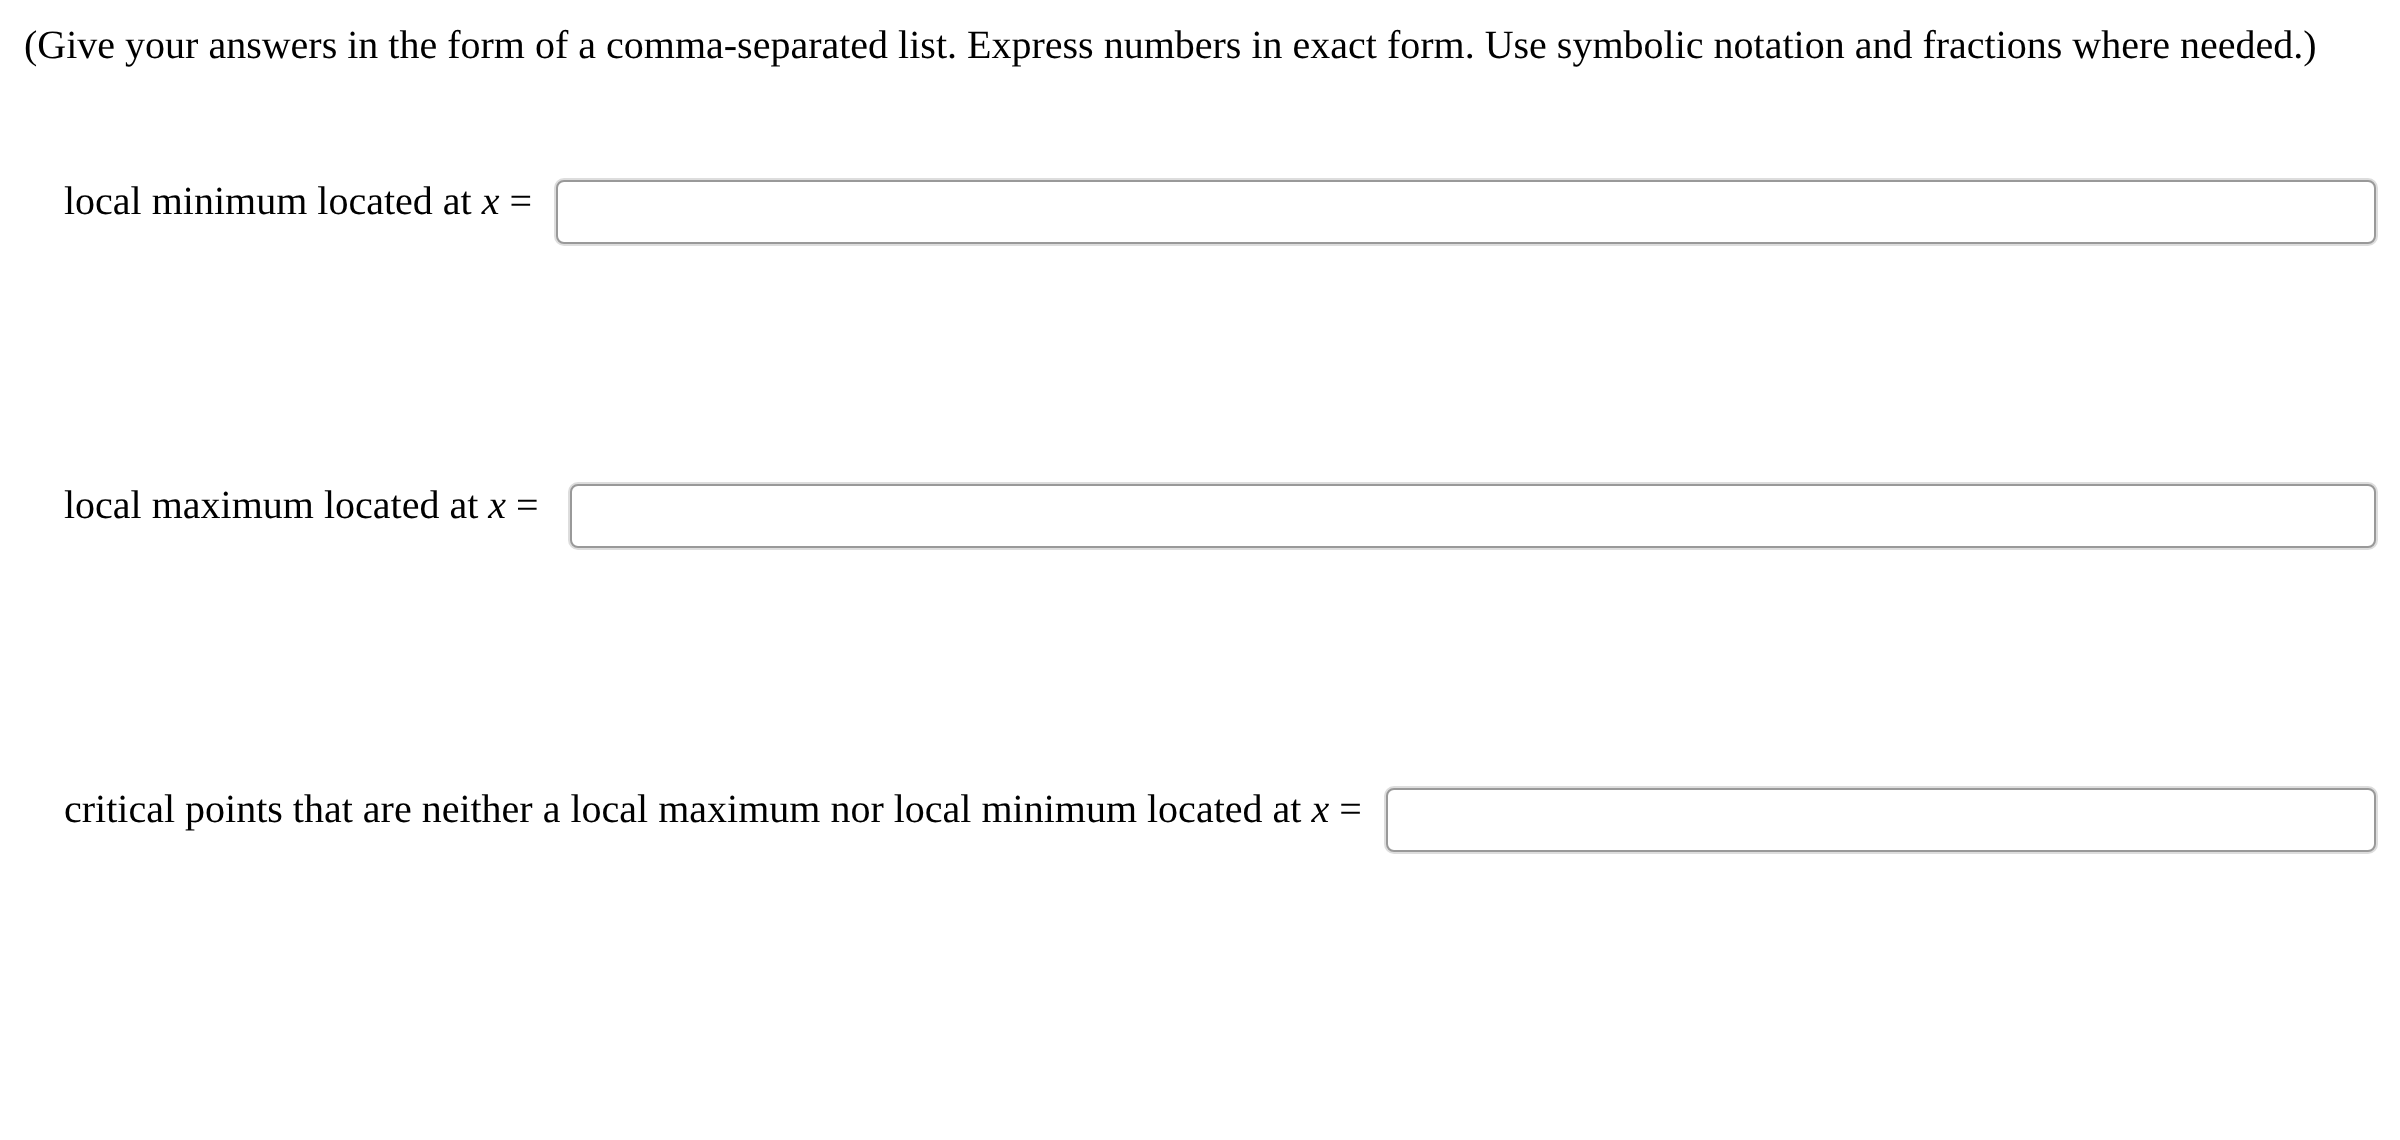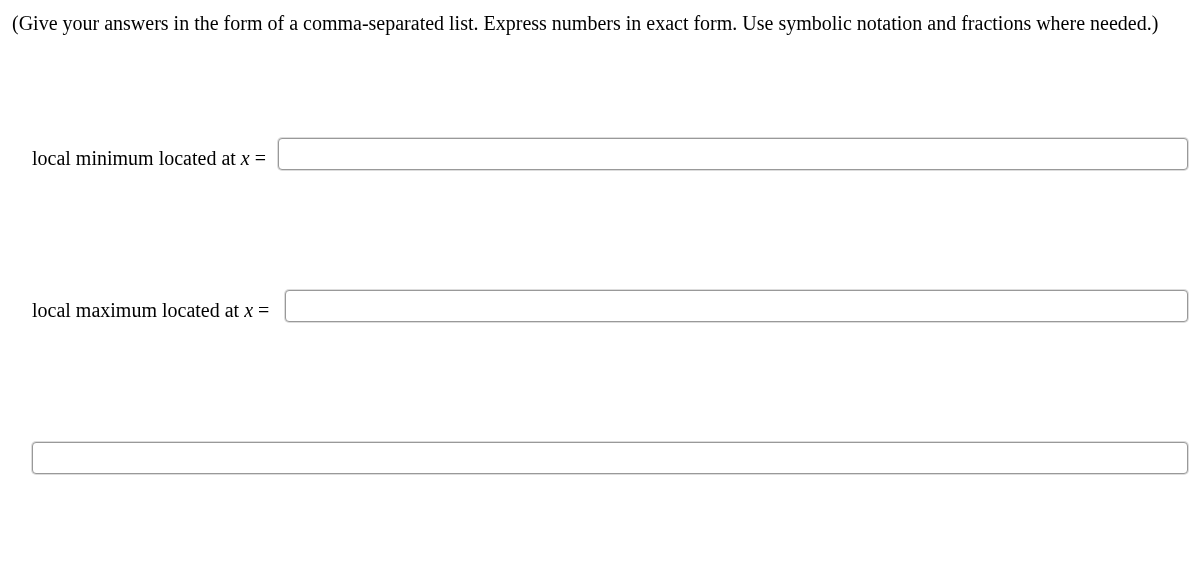--- a/index.html
+++ b/index.html
@@ -11,25 +11,25 @@
       font-family: Georgia, 'Times New Roman', serif;
       font-size: 20px;
       color: #000;
       background: #fff;
       width: 1200px;
       height: 570px;
       padding: 8px 12px;
     }
     .instructions {
       line-height: 1.5;
-      margin-bottom: 100px;
+      margin-bottom: 52px;
     }
     .field-row {
       display: flex;
-      align-items: flex-end;
+      align-items: flex-start;
       gap: 12px;
       padding-left: 20px;
     }
     .field-row .label {
       white-space: nowrap;
     }
     .field-row .var {
       font-style: italic;
     }
     .field-row input {
@@ -63,14 +63,17 @@
 </div>
 
 <div class="field-row gap-2">
   <span class="label">
     <span>local maximum located at </span><span class="var">x</span><span> =</span>
   </span>
   <input type="text" style="">
 </div>
 
 <div class="field-row">
+  <span class="label">
+    <span>critical points that are neither a local maximum nor local minimum located at </span><span class="var">x</span><span> =</span>
+  </span>
   <input type="text" style="">
 </div>
 
 </body></html>

